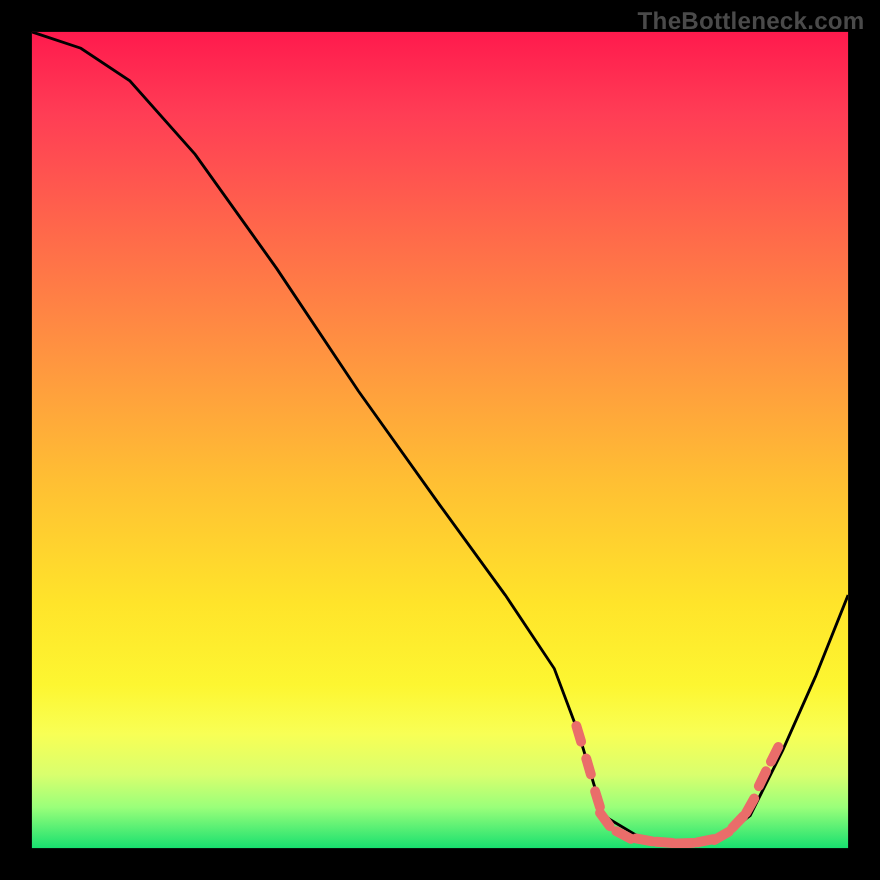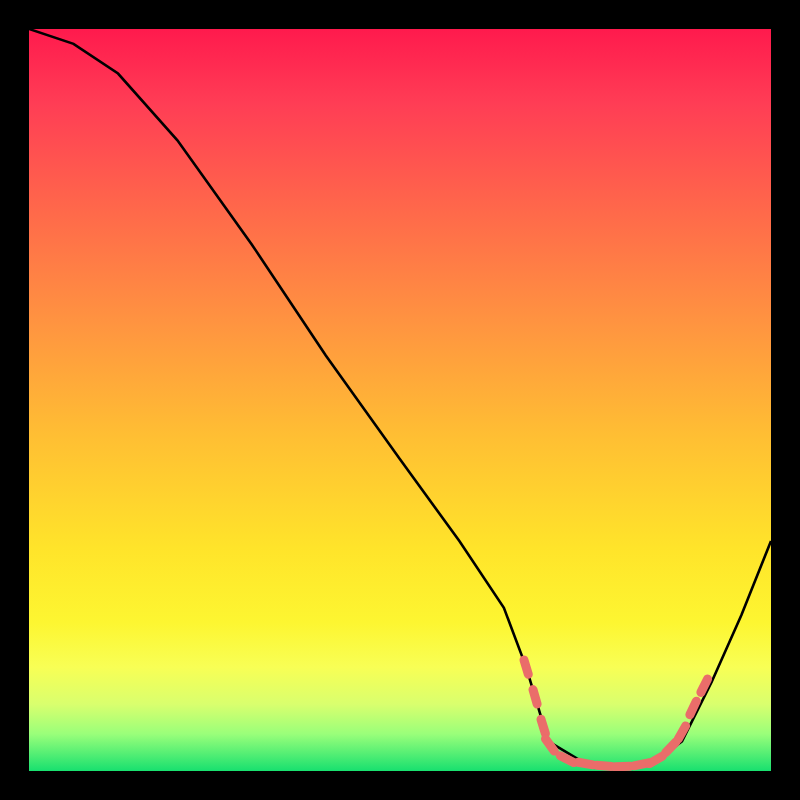--- a/index.html
+++ b/index.html
@@ -76,13 +76,14 @@
           <line x1="586.11" y1="737.85" x2="601.09" y2="737.25" stroke="#ea6d6a" stroke-width="9" stroke-linecap="round"></line>
           <line x1="604.80" y1="736.79" x2="619.50" y2="733.85" stroke="#ea6d6a" stroke-width="9" stroke-linecap="round"></line>
           <line x1="620.49" y1="734.61" x2="633.49" y2="727.13" stroke="#ea6d6a" stroke-width="9" stroke-linecap="round"></line>
           <line x1="636.68" y1="723.70" x2="646.98" y2="712.81" stroke="#ea6d6a" stroke-width="9" stroke-linecap="round"></line>
           <line x1="649.27" y1="709.94" x2="656.65" y2="696.89" stroke="#ea6d6a" stroke-width="9" stroke-linecap="round"></line>
           <line x1="660.87" y1="685.70" x2="667.31" y2="672.16" stroke="#ea6d6a" stroke-width="9" stroke-linecap="round"></line>
           <line x1="671.87" y1="663.38" x2="678.57" y2="649.96" stroke="#ea6d6a" stroke-width="9" stroke-linecap="round"></line>
         </g>
     </svg>
   </div>
+  <div class="watermark">TheBottleneck.com</div>
 </div>
 
 </body></html>

